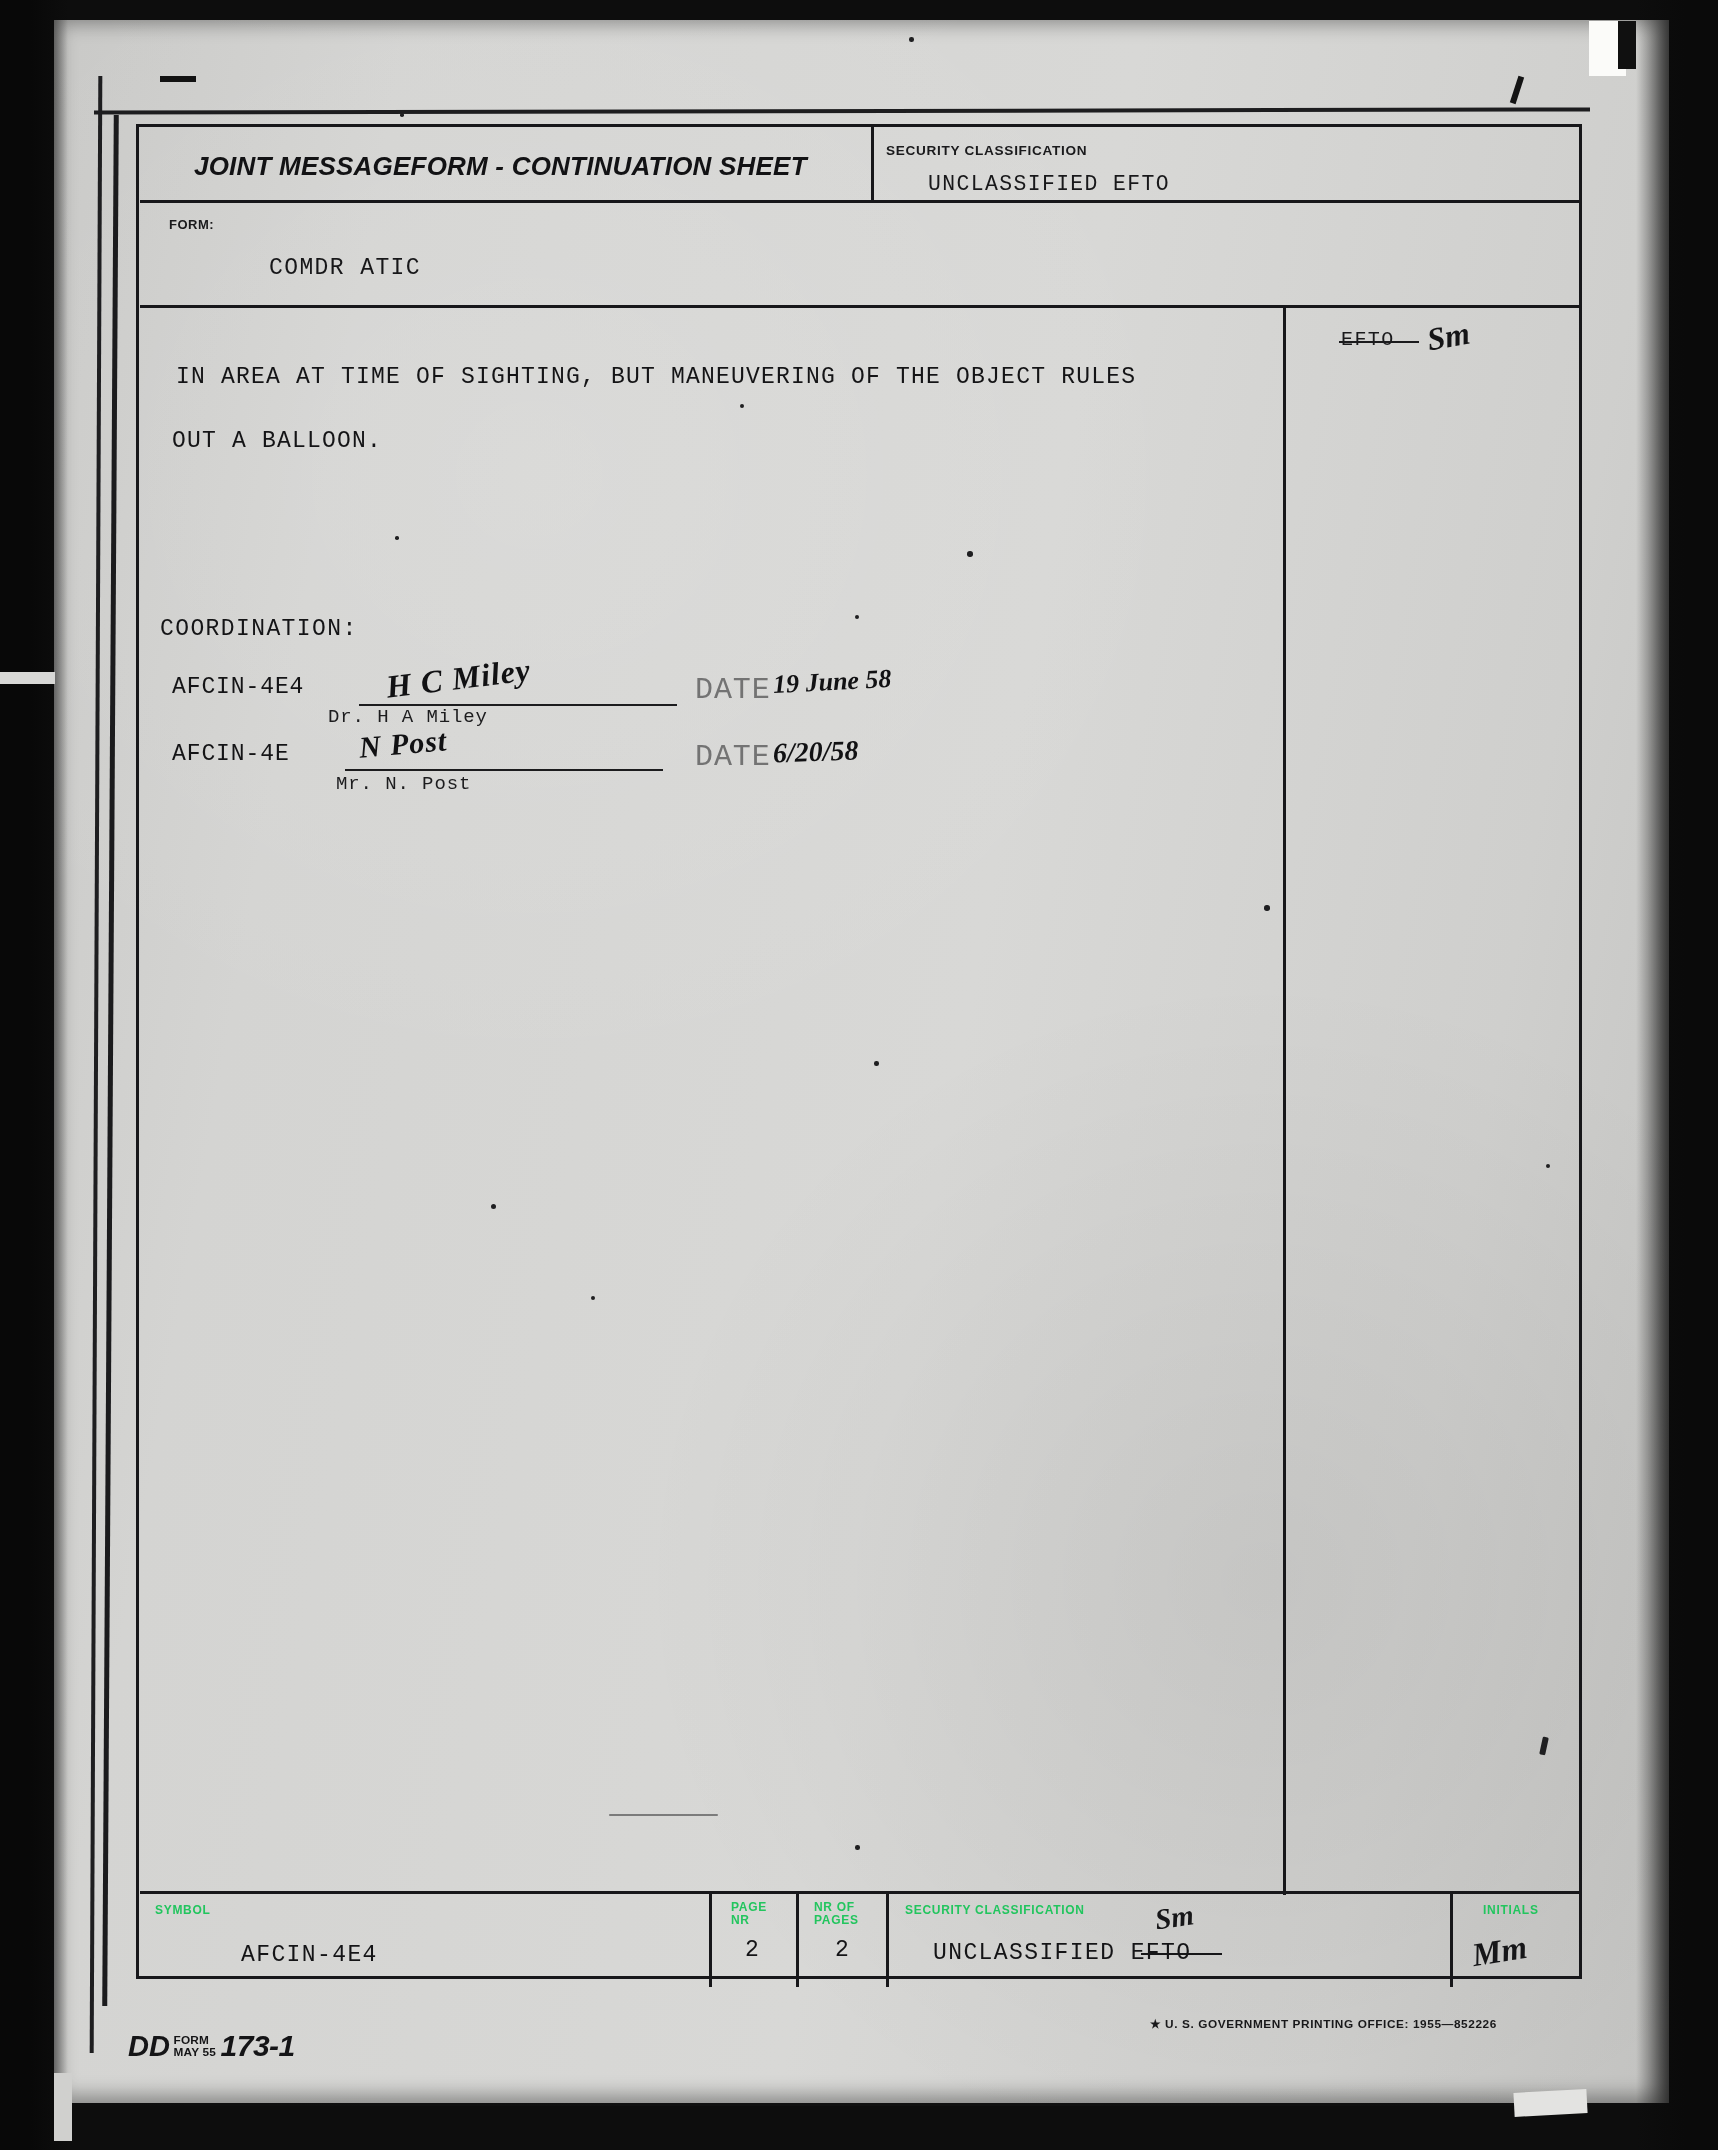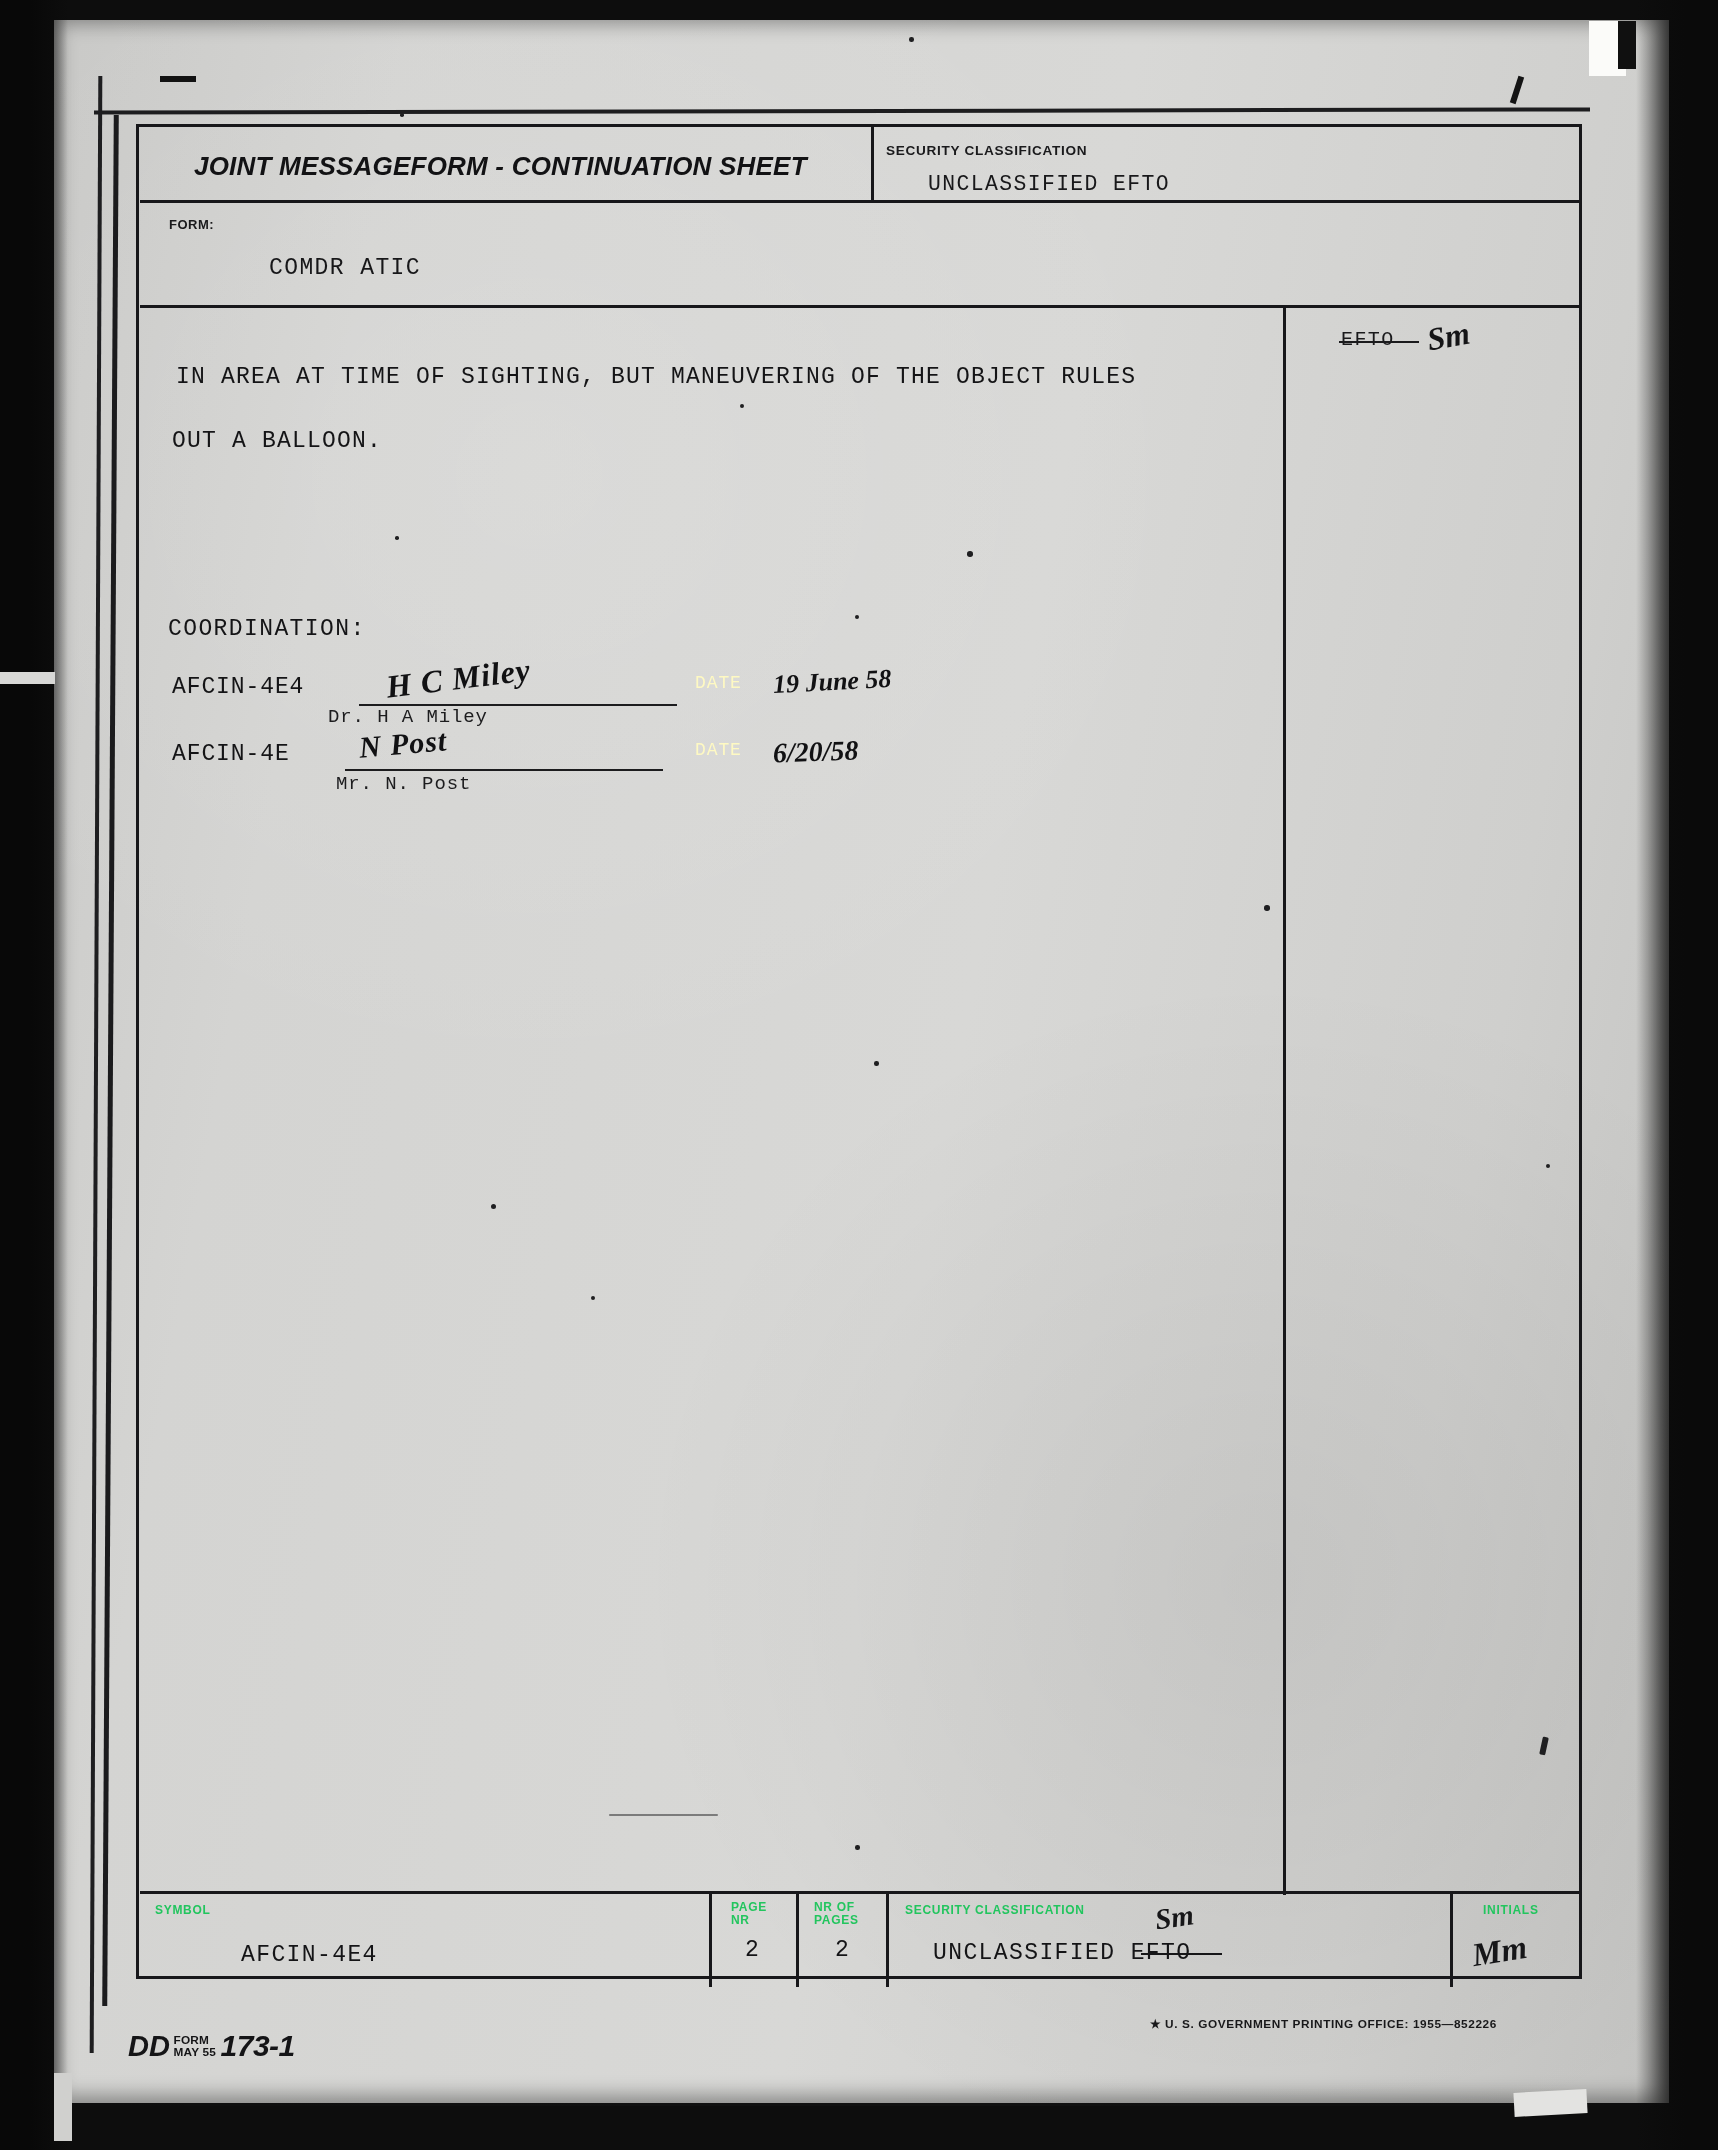--- a/index.html
+++ b/index.html
@@ -185,21 +185,21 @@
     font-size: 23px;
     letter-spacing: 1.2px;
     color: #141416;
     white-space: nowrap;
   }
   #body-line-1 { left: 176px; top: 364px; }
   #body-line-2 { left: 172px; top: 428px; }
 
   #coordination-label {
     position: absolute;
-    left: 168px; top: 616px;
+    left: 160px; top: 616px;
     font-family: "Liberation Mono", monospace;
     font-size: 23px;
     letter-spacing: 1.4px;
     color: #141416;
   }
 
   .coord-sym {
     position: absolute;
     font-family: "Liberation Mono", monospace;
     font-size: 23px;
@@ -226,23 +226,23 @@
     height: 2.3px;
     background: #1c1c1e;
     width: 318px;
   }
   #sigline-1 { left: 359px; top: 704px; }
   #sigline-2 { left: 345px; top: 769px; }
 
   .coord-date-label {
     position: absolute;
     font-family: "Liberation Mono", monospace;
-    font-size: 18px;
+    font-size: 30px;
     letter-spacing: 0.9px;
-    color: #fef9c3;
+    color: #737373;
   }
   #date-label-1 { left: 695px; top: 673px; }
   #date-label-2 { left: 695px; top: 740px; }
 
   
   .handwriting {
     position: absolute;
     font-family: "Liberation Serif", serif;
     font-style: italic;
     font-weight: 700;

